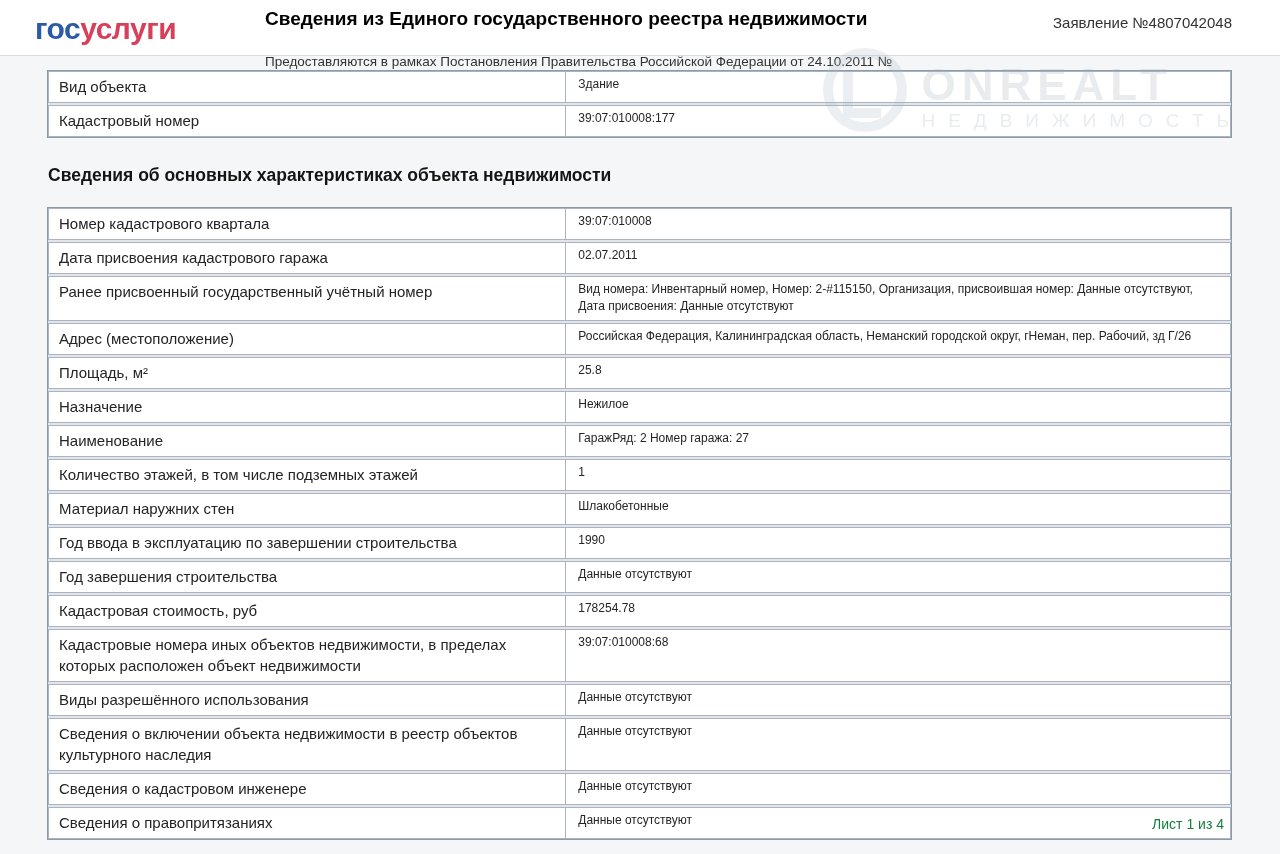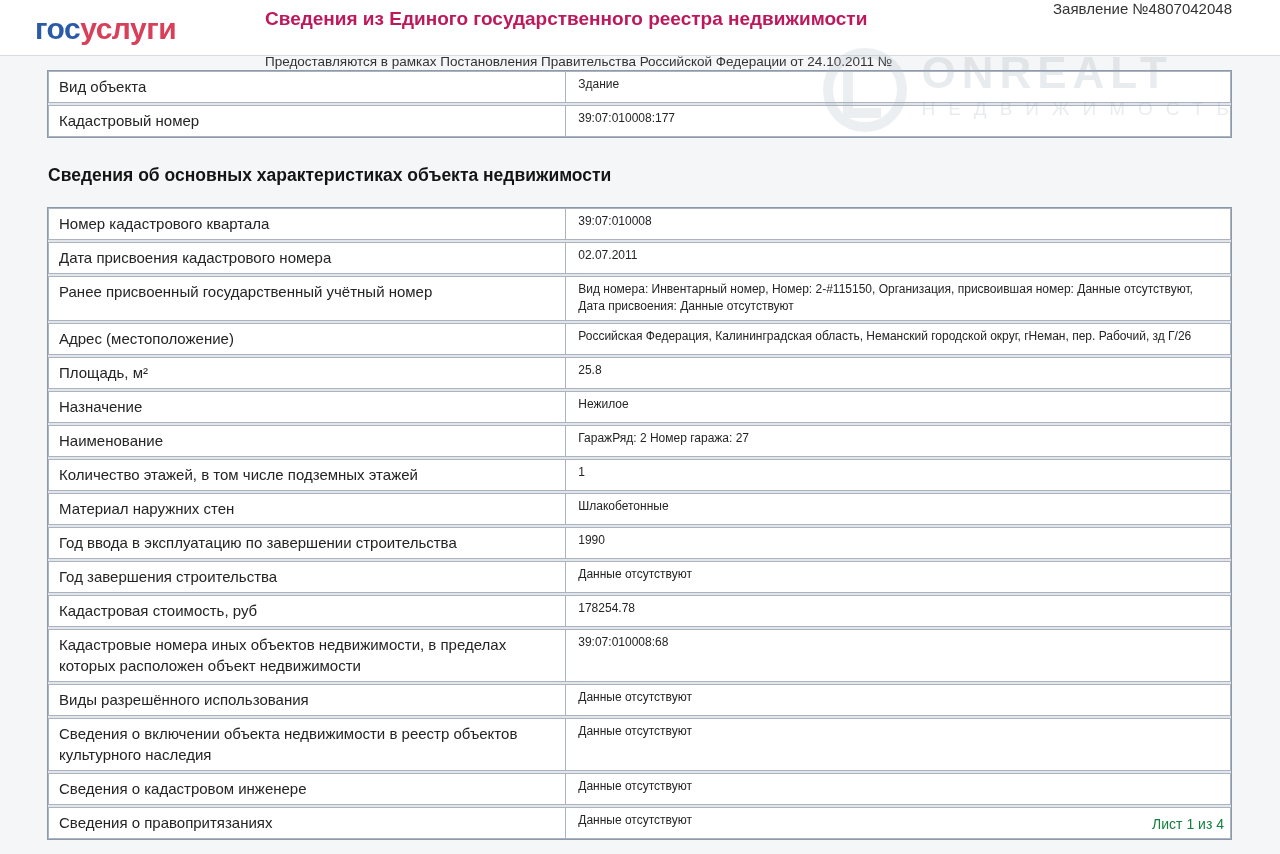--- a/index.html
+++ b/index.html
@@ -23,34 +23,35 @@
     font-weight:bold;
     font-size:30px;
     letter-spacing:-0.5px;
     margin:12px 0 0 35px;
     width:230px;
     flex:0 0 auto;
   }
   .logo .l1 { color:#2b5aa7; }
   .logo .l2 { color:#d8405a; }
   .title-block { margin-top:8px; width:640px; flex:0 0 auto; }
-  .doc-title { font-size:19px; font-weight:bold; color:#be185d; line-height:1.2; }
+  .doc-title { font-size:19px; font-weight:bold; color:#000000; line-height:1.2; }
   .doc-subtitle { font-size:13.5px; color:#333; margin-top:23px; }
   .application-number {
     margin-left:auto;
+    margin-top:14px;
     margin-right:48px;
     font-size:15px;
     color:#333;
     white-space:nowrap;
   }
   
   .watermark {
     position:absolute;
     top:48px; right:38px;
-    display:flex; align-items:flex-start;
+    display:flex; align-items:flex-end;
     opacity:0.22;
     pointer-events:none;
     z-index:3;
   }
   .wm-circle {
     width:84px; height:84px;
     border:10px solid #aeb9c4;
     border-radius:50%;
     margin-right:14px;
     position:relative;
@@ -155,21 +156,21 @@
   <div class="section-title">Сведения об основных характеристиках объекта недвижимости</div>
 
   <div class="doc-table main-table">
 
       <div class="doc-row">
         <div class="cell-label">Номер кадастрового квартала</div>
         <div class="cell-value">39:07:010008</div>
       </div>
 
       <div class="doc-row">
-        <div class="cell-label">Дата присвоения кадастрового номера</div>
+        <div class="cell-label">Дата присвоения кадастрового гаража</div>
         <div class="cell-value">02.07.2011</div>
       </div>
 
       <div class="doc-row">
         <div class="cell-label">Ранее присвоенный государственный учётный номер</div>
         <div class="cell-value">Вид номера: Инвентарный номер, Номер: 2-#115150, Организация, присвоившая номер: Данные отсутствуют, Дата присвоения: Данные отсутствуют</div>
       </div>
 
       <div class="doc-row">
         <div class="cell-label">Адрес (местоположение)</div>

